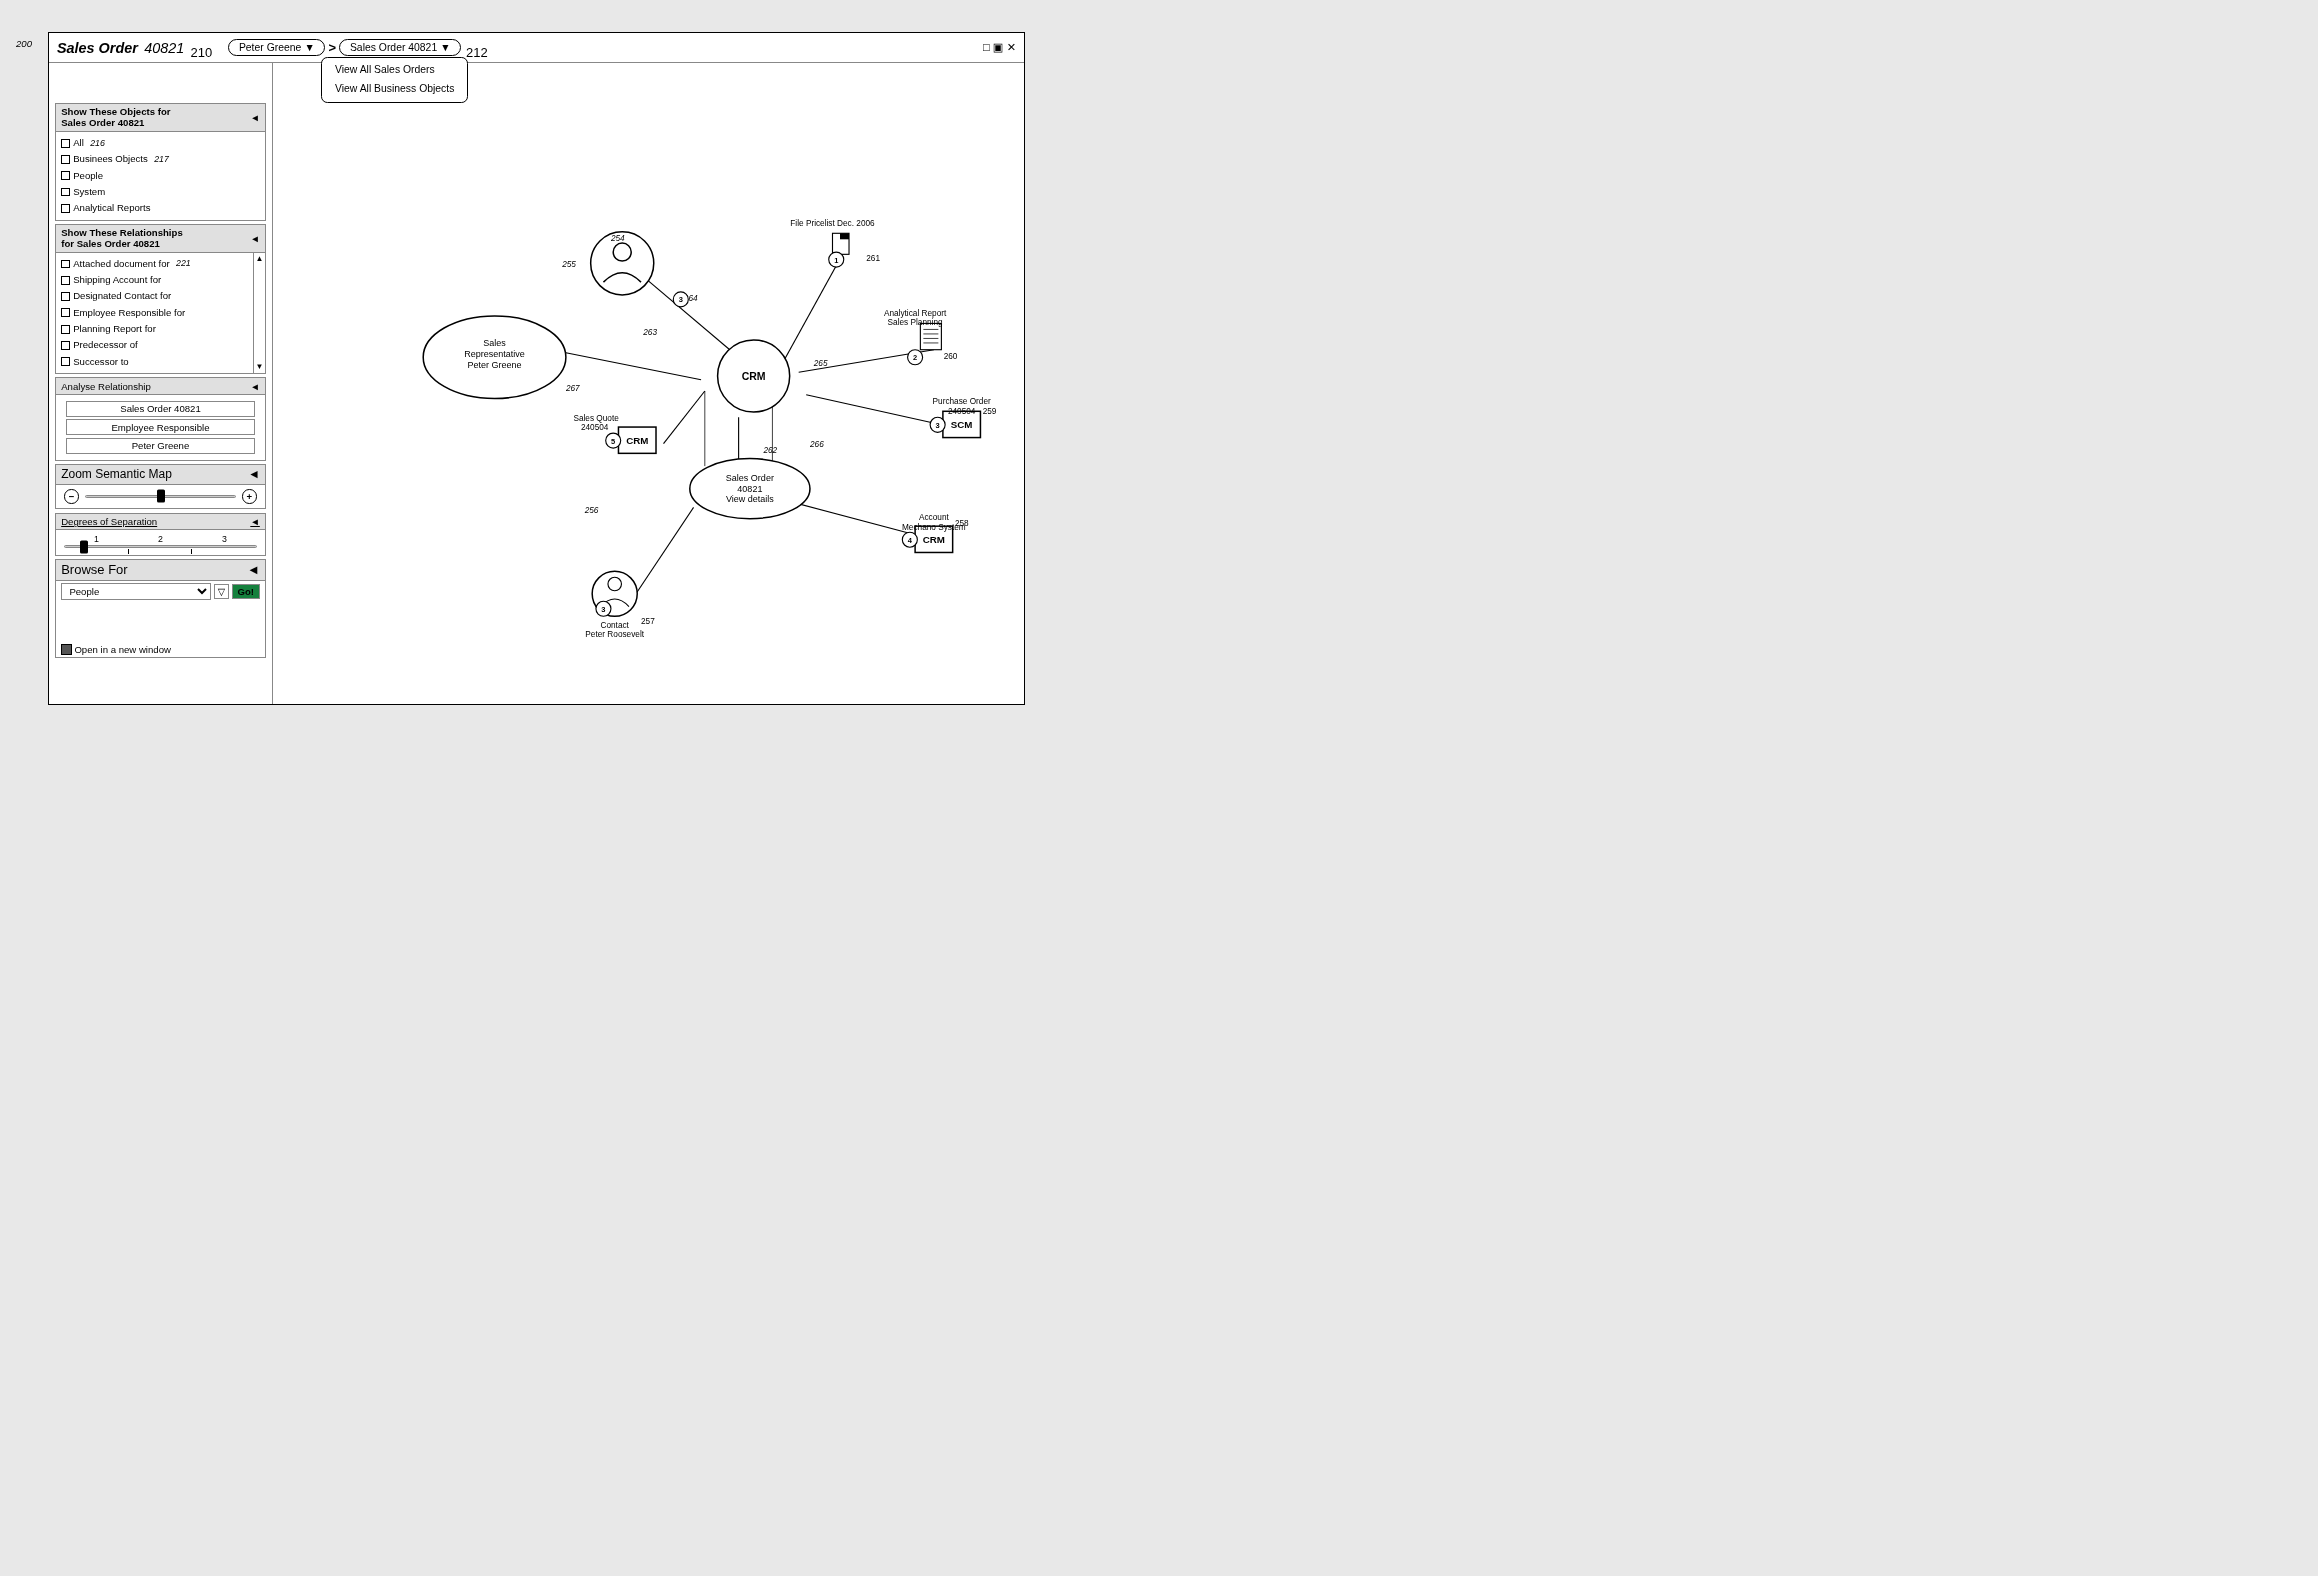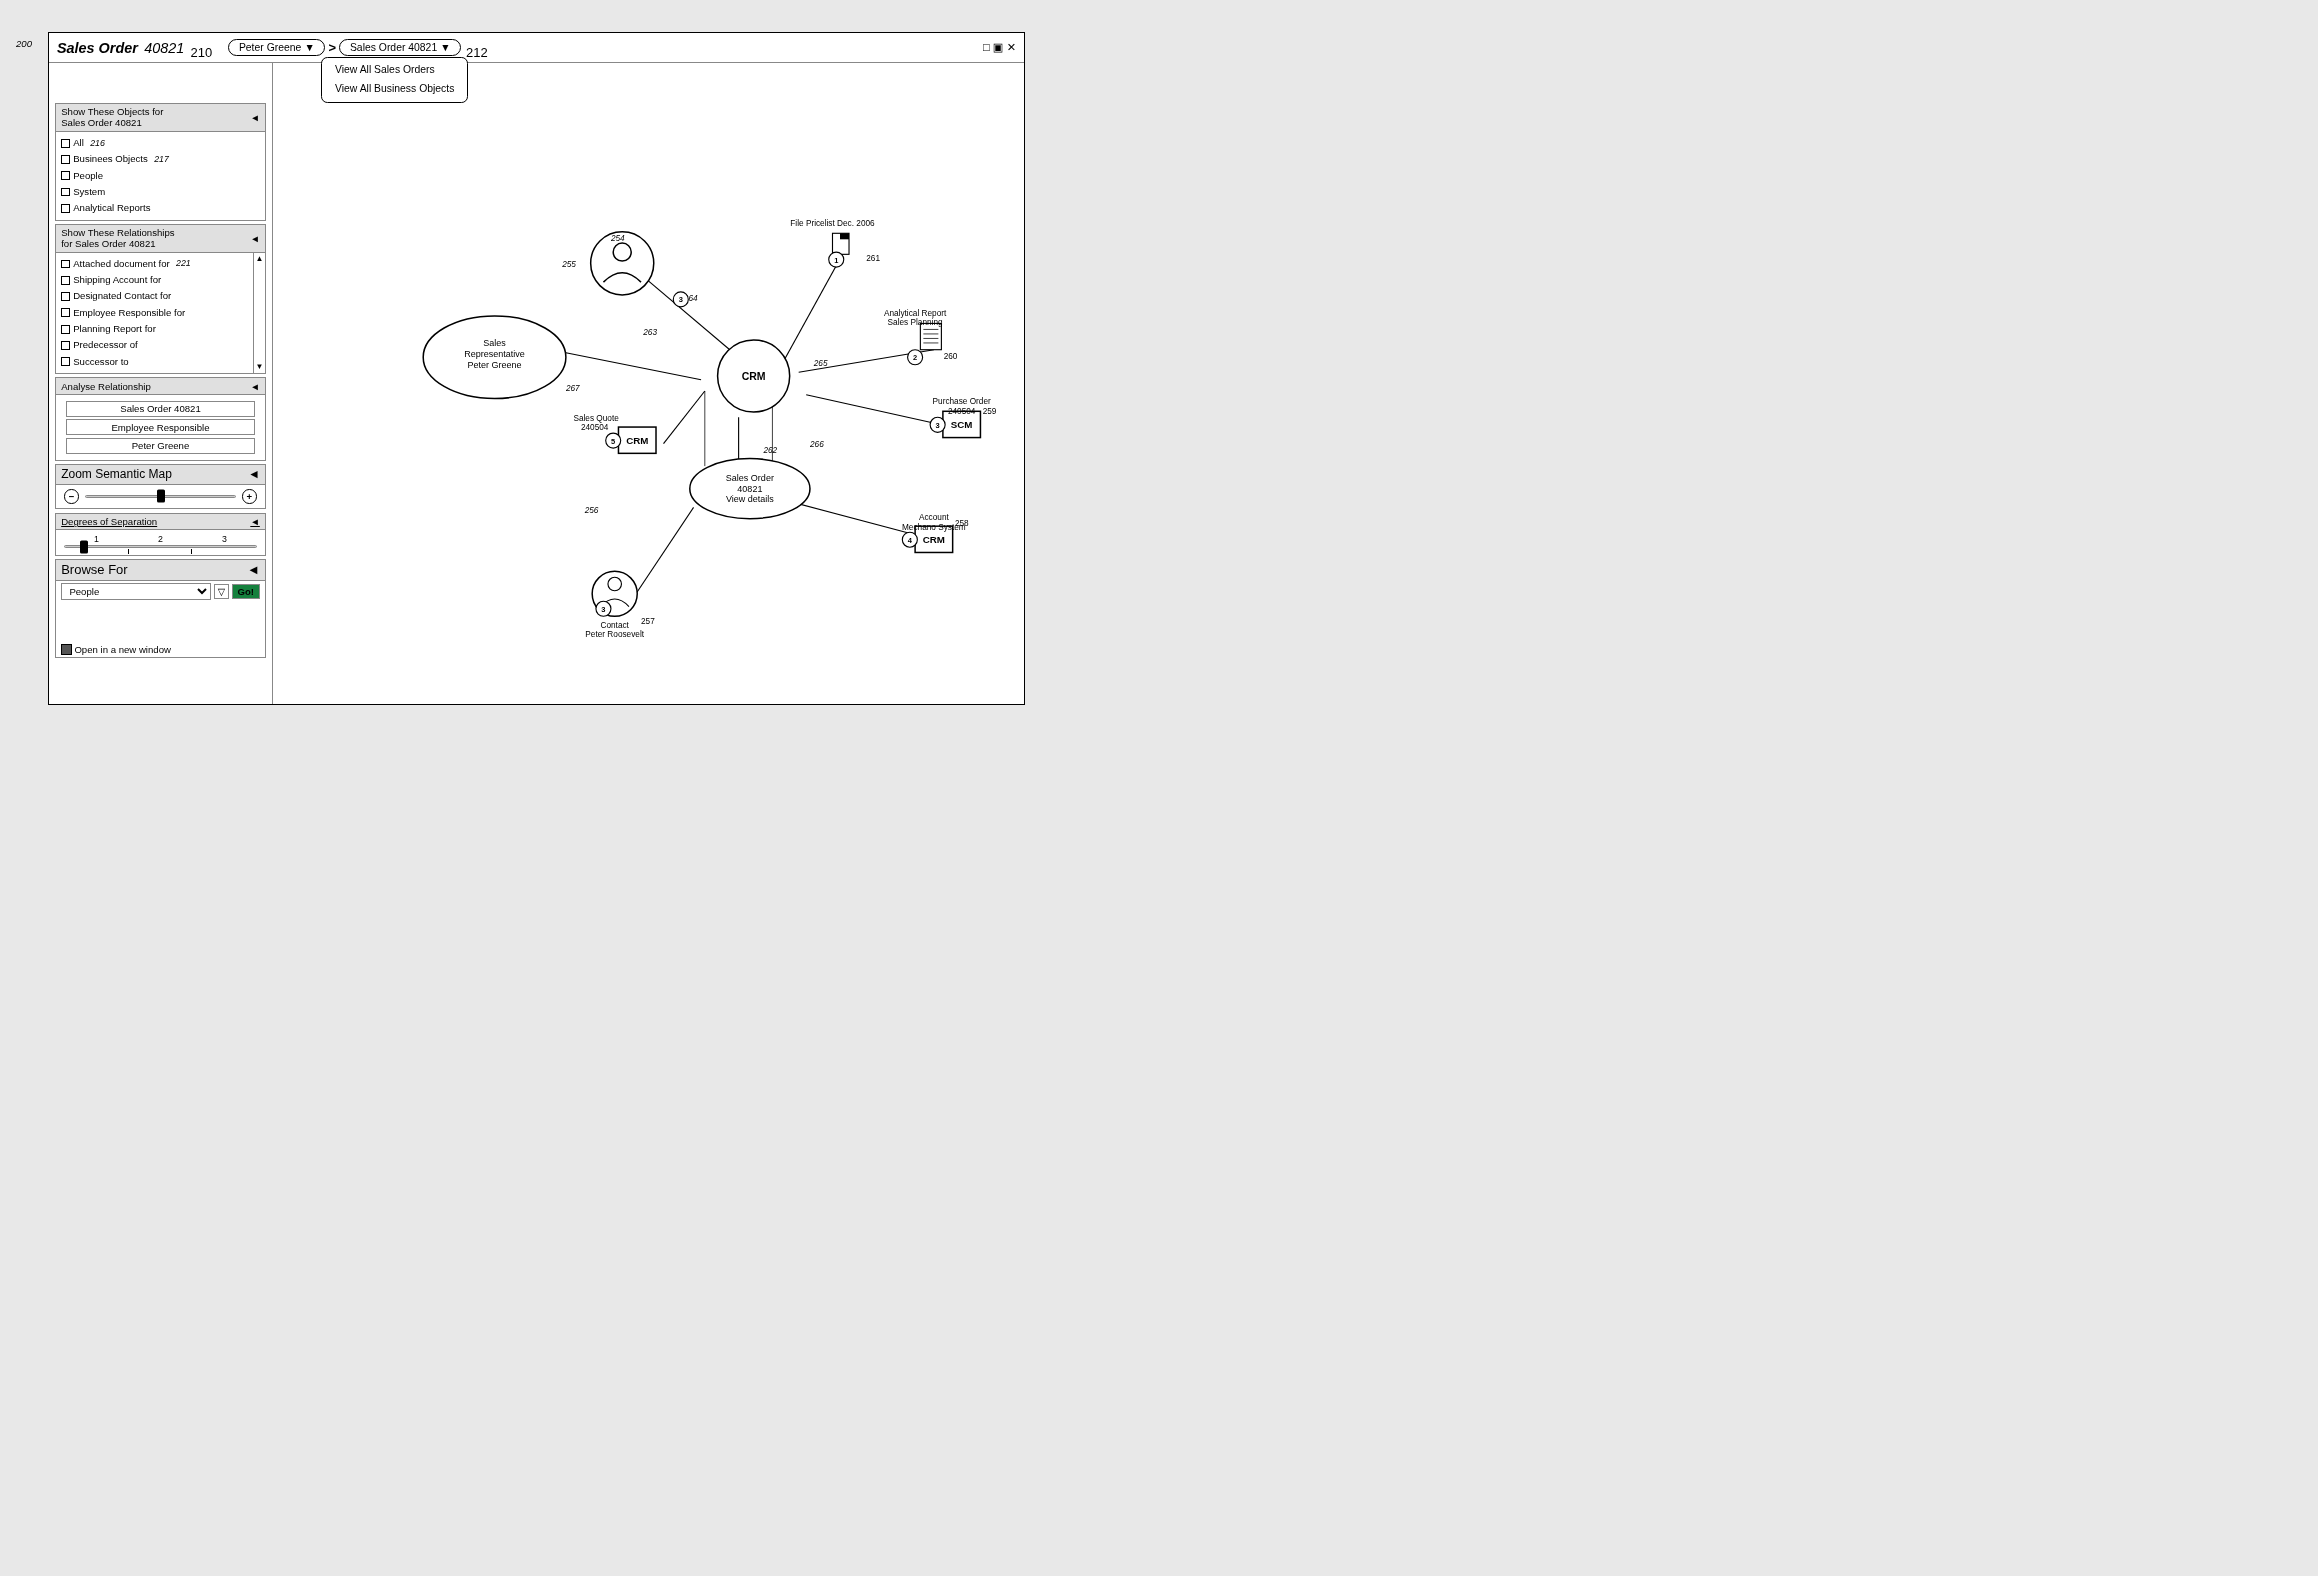--- a/index.html
+++ b/index.html
@@ -119,20 +119,21 @@
     }
 
     .section-header {
       background: #e0e0e0;
       border-bottom: 0.8px solid #888;
       padding: 2.4px 4.8px;
       font-size: 9.6px;
       display: flex;
       align-items: center;
       justify-content: space-between;
+      font-weight: bold;
     }
 
     .section-body {
       padding: 3.2px 4.8px;
       font-size: 9.6px;
       line-height: 1.7;
     }
 
     .checkbox-item {
       display: flex;

